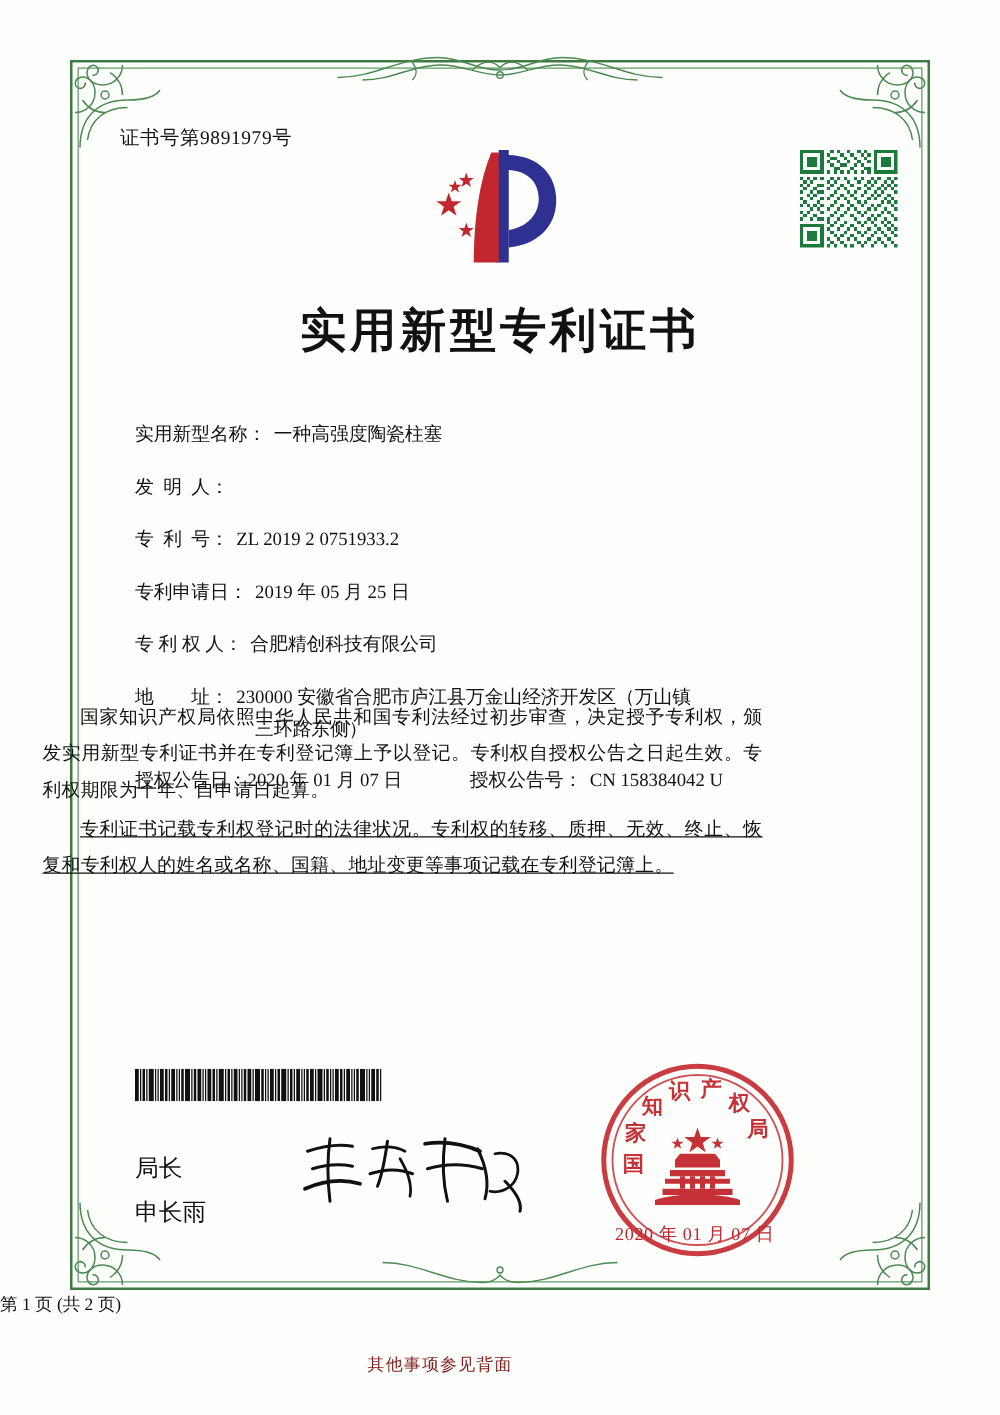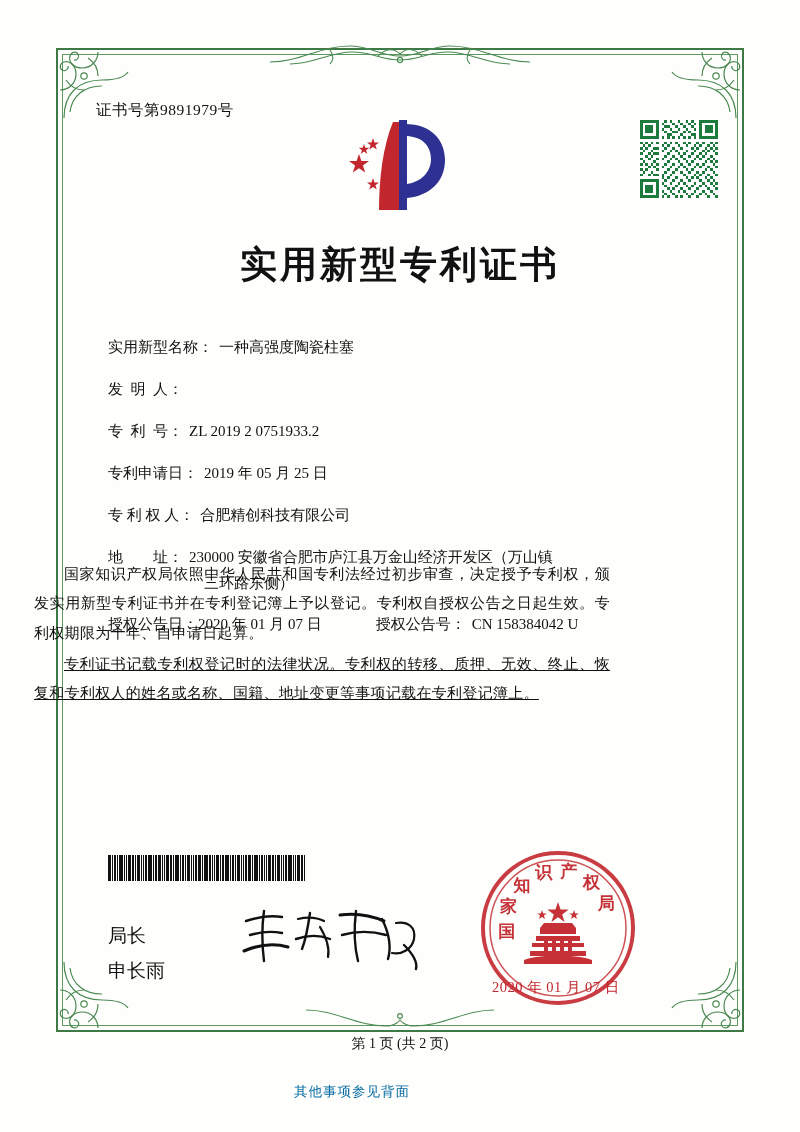--- a/index.html
+++ b/index.html
@@ -225,32 +225,32 @@
     font-size: 14.5px;
     color: #c2272d;
     letter-spacing: 0.5px;
   }
 
   .page-num {
     position: absolute;
     left: 0;
     top: 1035px;
     width: 800px;
-    text-align: center;
+    text-align: left;
     font-size: 14px;
     color: #111;
   }
   .footnote {
     position: absolute;
     left: 0;
     top: 1083px;
     width: 704px;
     text-align: center;
     font-size: 13.5px;
-    color: #0369a1;
+    color: #7f1d1d;
     letter-spacing: 1px;
   }
 </style>
 </head>
 <body>
 
 <div class="page">
 
   <div class="border-outer"></div>
   <div class="border-inner"></div>

